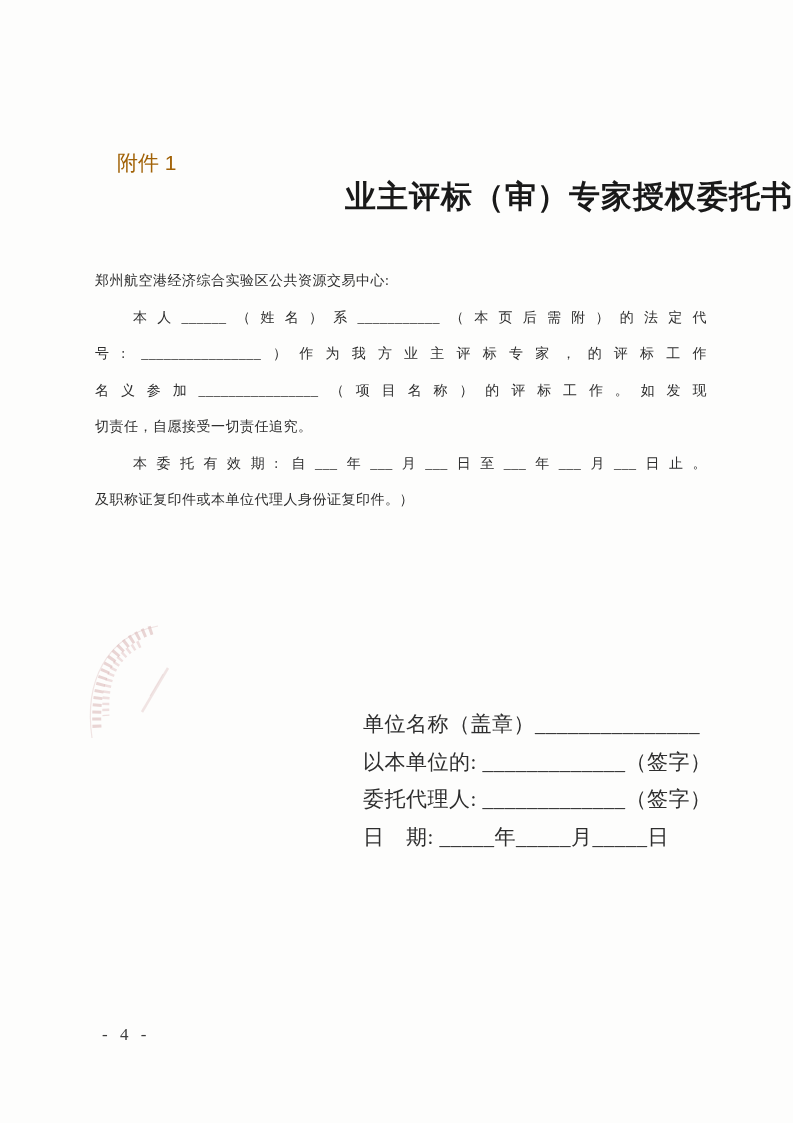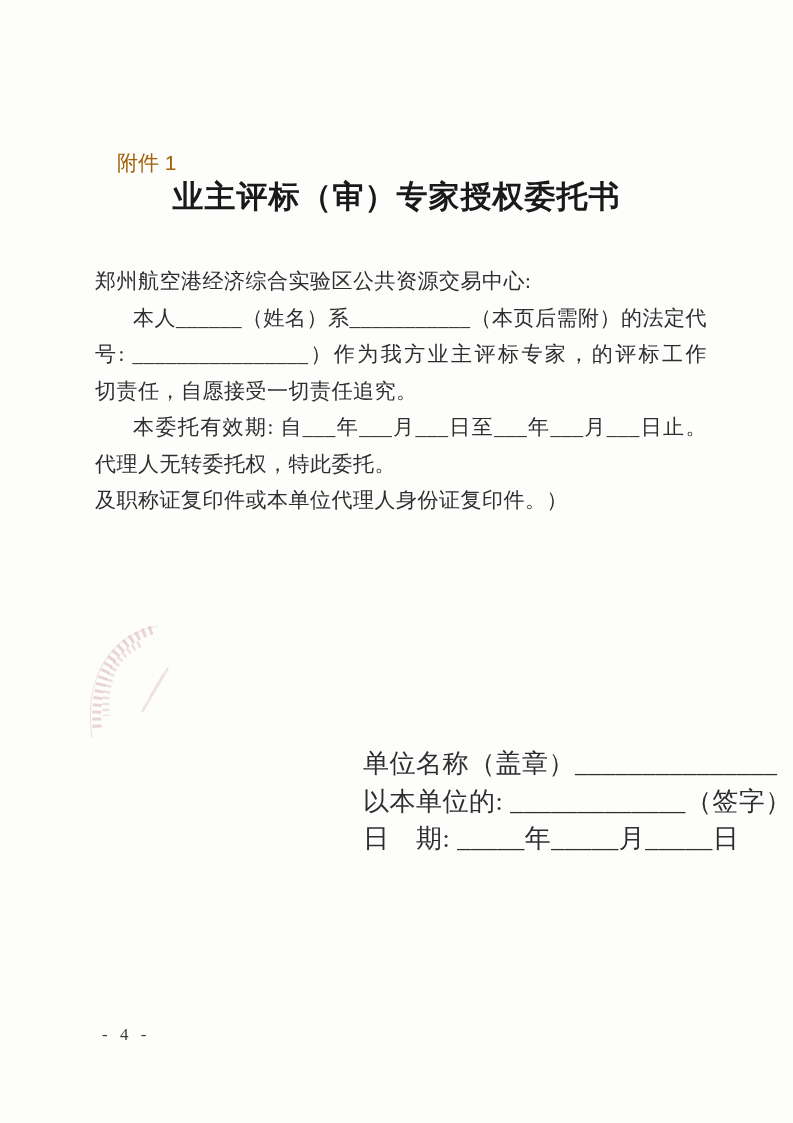--- a/index.html
+++ b/index.html
@@ -24,54 +24,53 @@
     font-family: "Liberation Sans", "DejaVu Sans", sans-serif;
     color: #a16207;
     margin-left: 39px;
   }
   .title {
     position: absolute;
     left: 0;
     right: 0;
     top: 176px;
     margin: 0;
-    text-align: center;
+    text-align: right;
     font-size: 31px;
     font-weight: 700;
     letter-spacing: 1px;
     color: #191919;
   }
   .body-text {
     position: absolute;
     left: 95px;
     top: 263px;
     width: 612px;
-    font-size: 21px;
+    font-size: 14px;
     line-height: 36.5px;
     letter-spacing: 0.5px;
   }
   .bline {
     height: 36.5px;
   }
   .fill {
     text-align: justify;
     text-align-last: justify;
     text-justify: inter-character;
   }
   .ind { text-indent: 38px; }
   .ind-sm { text-indent: 20px; }
   .signature {
     position: absolute;
     left: 363px;
     top: 706px;
     width: 360px;
-    font-size: 26px;
+    font-size: 21px;
     line-height: 37.5px;
     letter-spacing: 0.5px;
-    margin-top: 39px;
   }
   .sline {
     height: 37.5px;
     white-space: pre;
   }
   .page-number {
     position: absolute;
     left: 102px;
     top: 1025px;
     font-size: 17px;
@@ -92,29 +91,30 @@
 <div class="page">
 
   <div class="attachment">附件 1</div>
 
   <h1 class="title">业主评标（审）专家授权委托书</h1>
 
   <div class="body-text">
     <div class="bline">郑州航空港经济综合实验区公共资源交易中心:</div>
     <div class="bline ind fill">本人______（姓名）系___________（本页后需附）的法定代</div>
     <div class="bline fill">号: ________________）作为我方业主评标专家，的评标工作</div>
+    <div class="bline fill">名义参加________________（项目名称）的评标工作。如发现</div>
     <div class="bline">切责任，自愿接受一切责任追究。</div>
     <div class="bline ind fill">本委托有效期: 自___年___月___日至___年___月___日止。</div>
-    <div class="bline">代理人无转委托权，特此委托。</div>
     <div class="bline">及职称证复印件或本单位代理人身份证复印件。）</div>
   </div>
 
   <div class="signature">
     <div class="sline">单位名称（盖章）_______________</div>
     <div class="sline">以本单位的: _____________（签字）</div>
+    <div class="sline">委托代理人: _____________（签字）</div>
     <div class="sline">日　期: _____年_____月_____日</div>
   </div>
 
   <svg class="stamp" width="115" height="135" viewBox="0 0 115 135">
     <g fill="none" stroke="#c08383">
 
       <path d="M 82,14 C 44,26 24,58 27,112" stroke-width="9" stroke-dasharray="3 4" opacity="0.55"></path>
 
       <path d="M 70,28 C 44,40 34,64 36,100" stroke-width="7" stroke-dasharray="2.5 3.5" opacity="0.4"></path>
 

